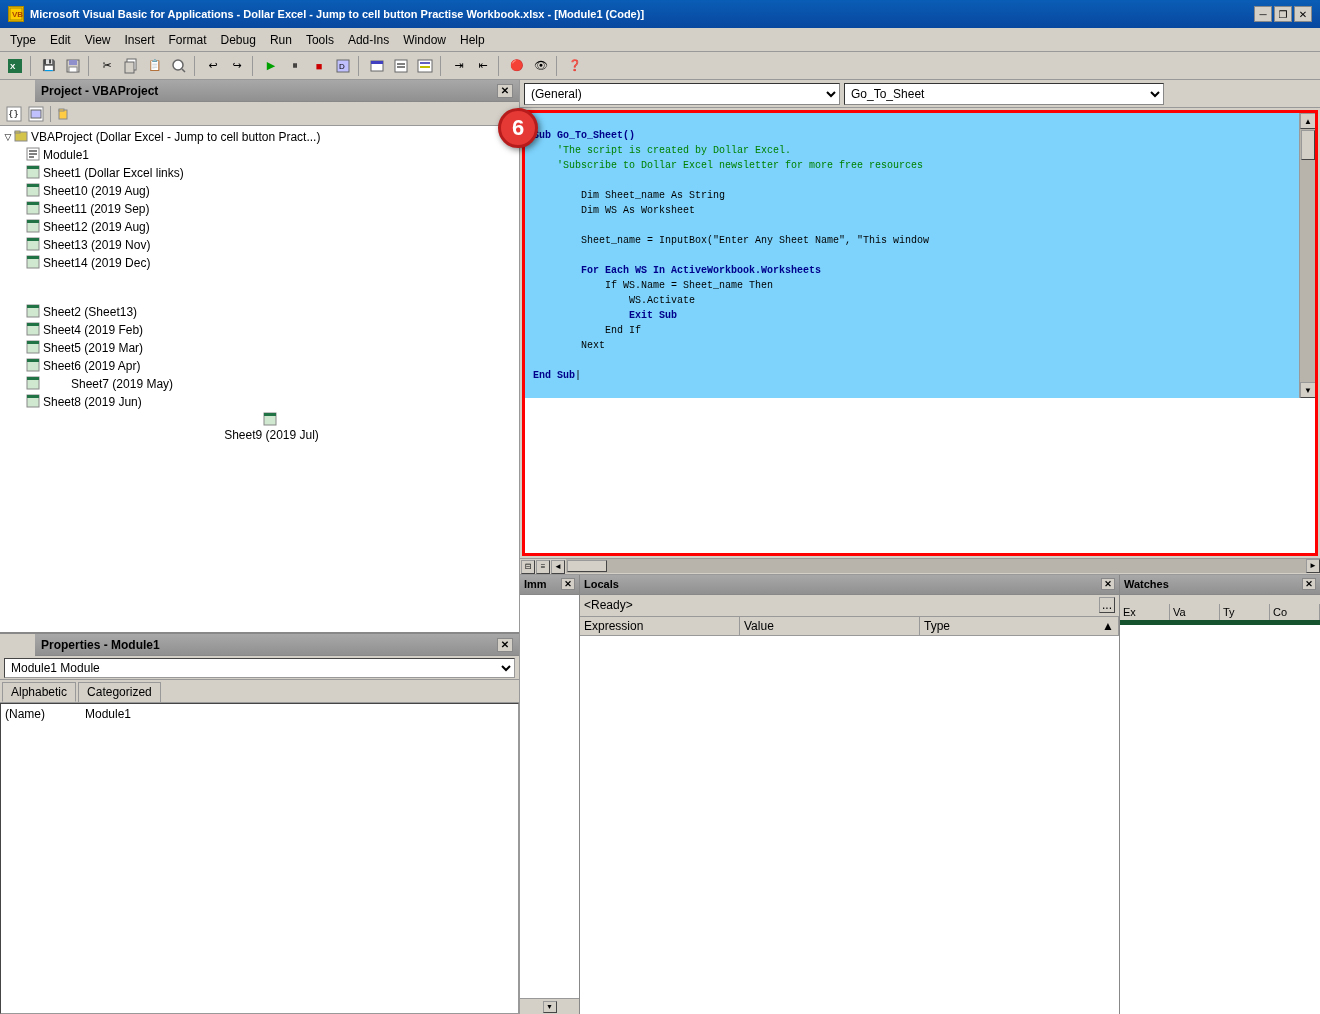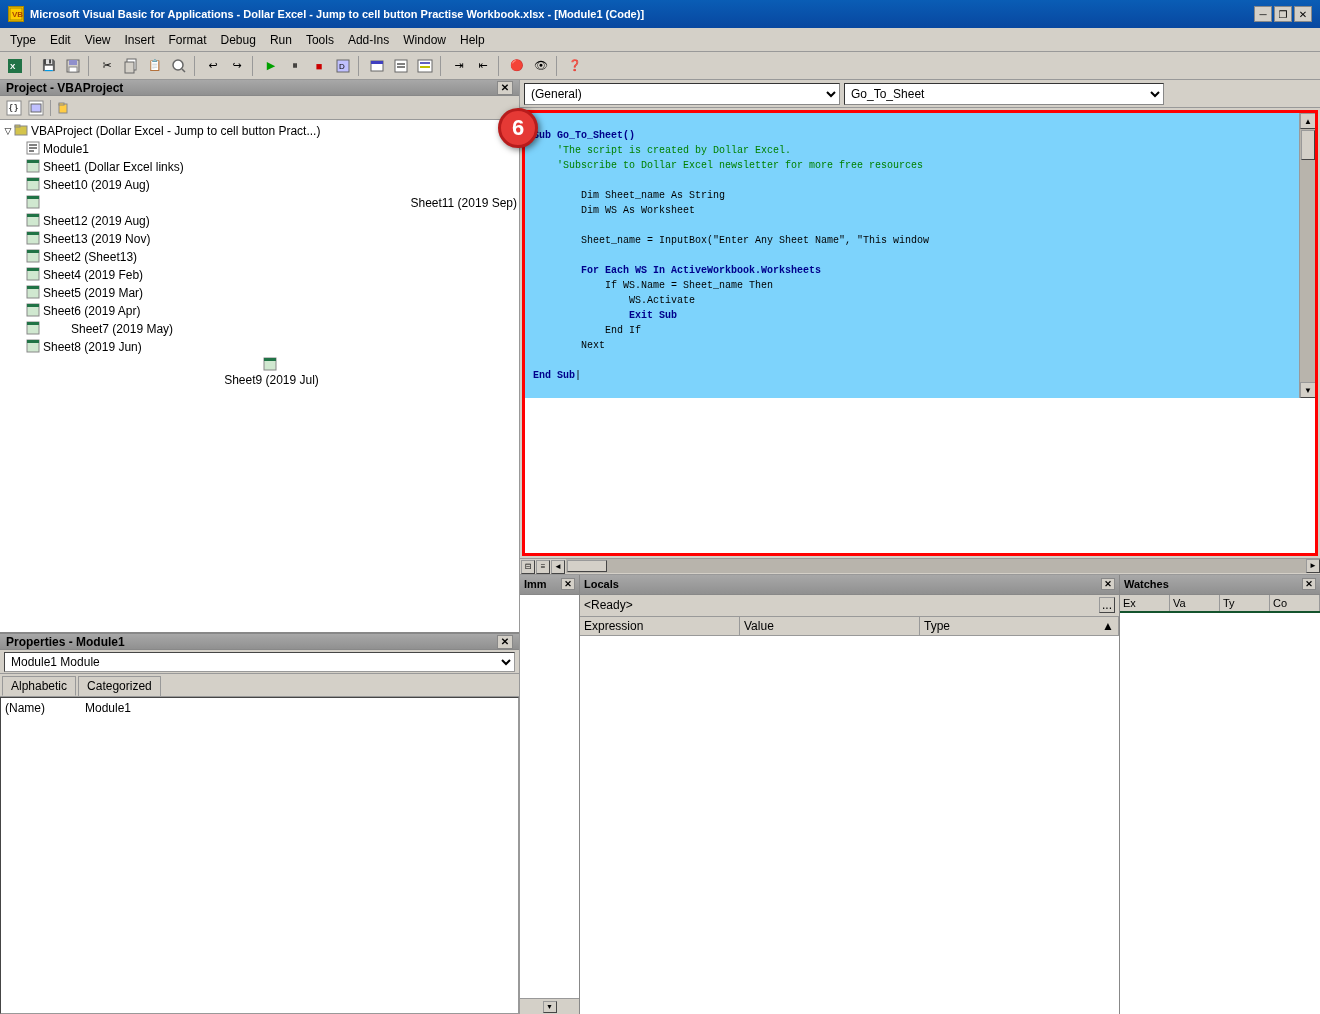--- a/index.html
+++ b/index.html
@@ -76,22 +76,23 @@
     }
     .panel-header {
       background: linear-gradient(to bottom, #a8a8a8, #909090);
       color: #000;
       padding: 3px 6px;
       font-weight: bold;
       font-size: 12px;
       display: flex;
       align-items: center;
       justify-content: space-between;
-      height: 16px;
+      height: 22px;
       border-bottom: 1px solid #888;
+      margin-left: 35px;
     }
     .panel-close {
       width: 16px; height: 14px;
       background: #d4d0c8;
       border: 1px solid #888;
       display: flex; align-items: center; justify-content: center;
       cursor: pointer; font-size: 10px; font-weight: bold;
     }
     .panel-toolbar {
       background: #d4d0c8;
@@ -309,23 +310,24 @@
       background: linear-gradient(to bottom, #a8a8a8, #909090);
       padding: 2px 4px;
       font-size: 11px;
       font-weight: bold;
       display: flex; align-items: center; justify-content: space-between;
       height: 20px;
       border-bottom: 1px solid #888;
     }
     .watches-cols {
       display: flex;
-      border-bottom: 2px solid #14532d;
+      border-bottom: 5px solid #14532d;
       background: #d4d0c8;
       font-size: 11px;
+      margin-top: 9px;
     }
     .watches-col {
       padding: 2px 3px;
       border-right: 1px solid #999;
       font-weight: normal;
     }
     .watches-body { flex: 1; background: white; }
 
     
     .v-scrollbar {
@@ -529,21 +531,21 @@
           </span>
           <span>Sheet1 (Dollar Excel links)</span>
         </div>
         <div class="tree-item" style="padding-left: 24px;">
           <span class="tree-icon"><svg width="14" height="14">
                 <rect x="1" y="1" width="12" height="12" fill="#d0e8d0" stroke="#888"></rect>
                 <rect x="1" y="1" width="12" height="3" fill="#217346"></rect>
               </svg></span>
           <span>Sheet10 (2019 Aug)</span>
         </div>
-        <div class="tree-item" style="padding-left: 24px; justify-content: space-between;">
+        <div class="tree-item" style="padding-left: 24px;">
           <span class="tree-icon"><svg width="14" height="14">
                 <rect x="1" y="1" width="12" height="12" fill="#d0e8d0" stroke="#888"></rect>
                 <rect x="1" y="1" width="12" height="3" fill="#217346"></rect>
               </svg></span>
           <span>Sheet11 (2019 Sep)</span>
         </div>
         <div class="tree-item" style="padding-left: 24px;">
           <span class="tree-icon"><svg width="14" height="14">
                 <rect x="1" y="1" width="12" height="12" fill="#d0e8d0" stroke="#888"></rect>
                 <rect x="1" y="1" width="12" height="3" fill="#217346"></rect>
@@ -551,20 +553,27 @@
           <span>Sheet12 (2019 Aug)</span>
         </div>
         <div class="tree-item" style="padding-left: 24px;">
           <span class="tree-icon"><svg width="14" height="14">
                 <rect x="1" y="1" width="12" height="12" fill="#d0e8d0" stroke="#888"></rect>
                 <rect x="1" y="1" width="12" height="3" fill="#217346"></rect>
               </svg></span>
           <span>Sheet13 (2019 Nov)</span>
         </div>
         <div class="tree-item" style="padding-left: 24px;">
+          <span class="tree-icon"><svg width="14" height="14">
+                <rect x="1" y="1" width="12" height="12" fill="#d0e8d0" stroke="#888"></rect>
+                <rect x="1" y="1" width="12" height="3" fill="#217346"></rect>
+              </svg></span>
+          <span>Sheet14 (2019 Dec)</span>
+        </div>
+        <div class="tree-item" style="padding-left: 24px; margin-top: 31px;">
           <span class="tree-icon"><svg width="14" height="14">
                 <rect x="1" y="1" width="12" height="12" fill="#d0e8d0" stroke="#888"></rect>
                 <rect x="1" y="1" width="12" height="3" fill="#217346"></rect>
               </svg></span>
           <span>Sheet2 (Sheet13)</span>
         </div>
         <div class="tree-item" style="padding-left: 24px; text-align: center;">
           <span class="tree-icon"><svg width="14" height="14">
                 <rect x="1" y="1" width="12" height="12" fill="#d0e8d0" stroke="#888"></rect>
                 <rect x="1" y="1" width="12" height="3" fill="#217346"></rect>

